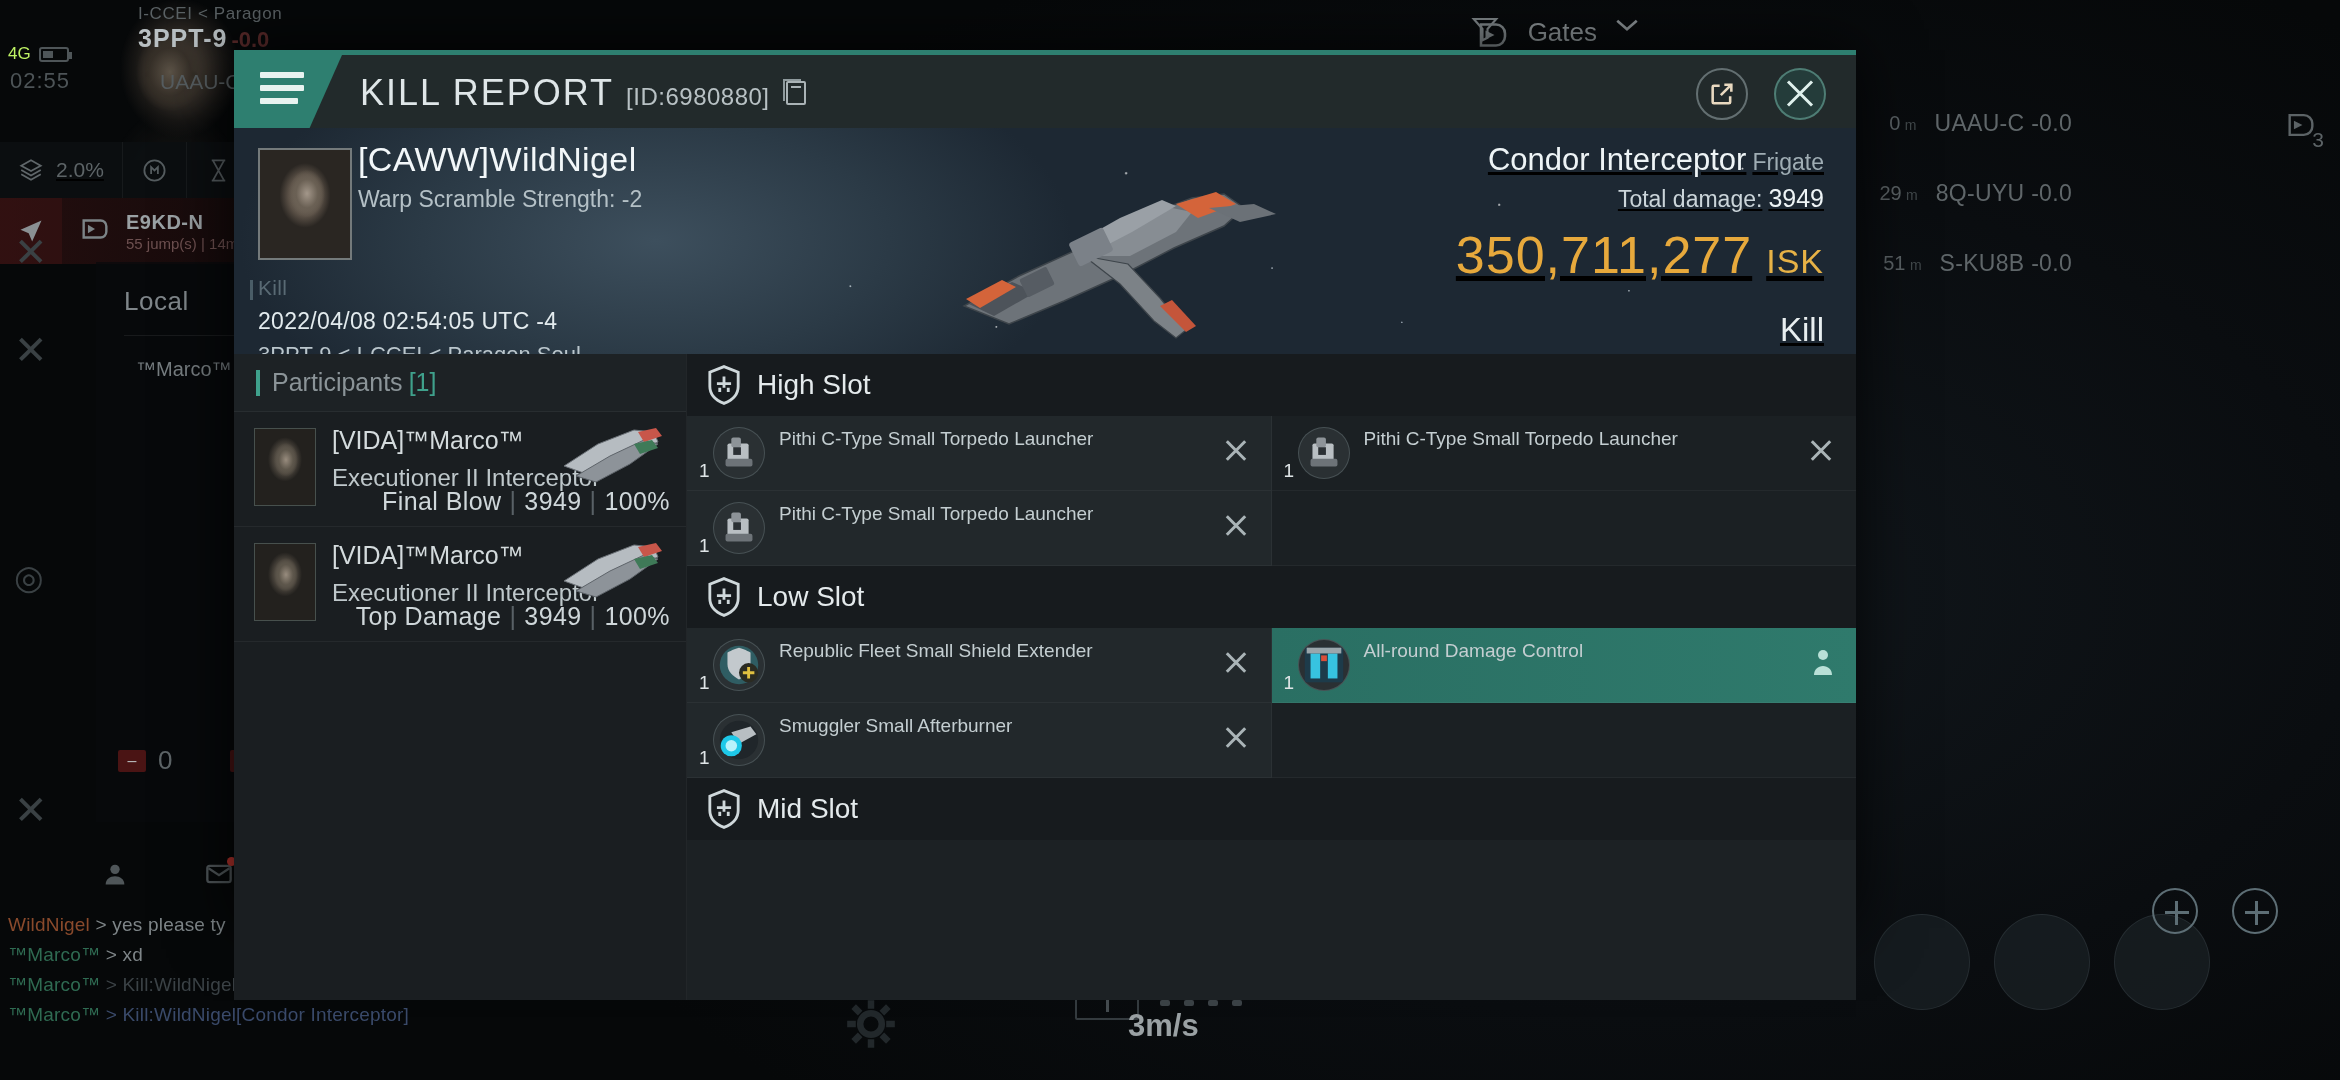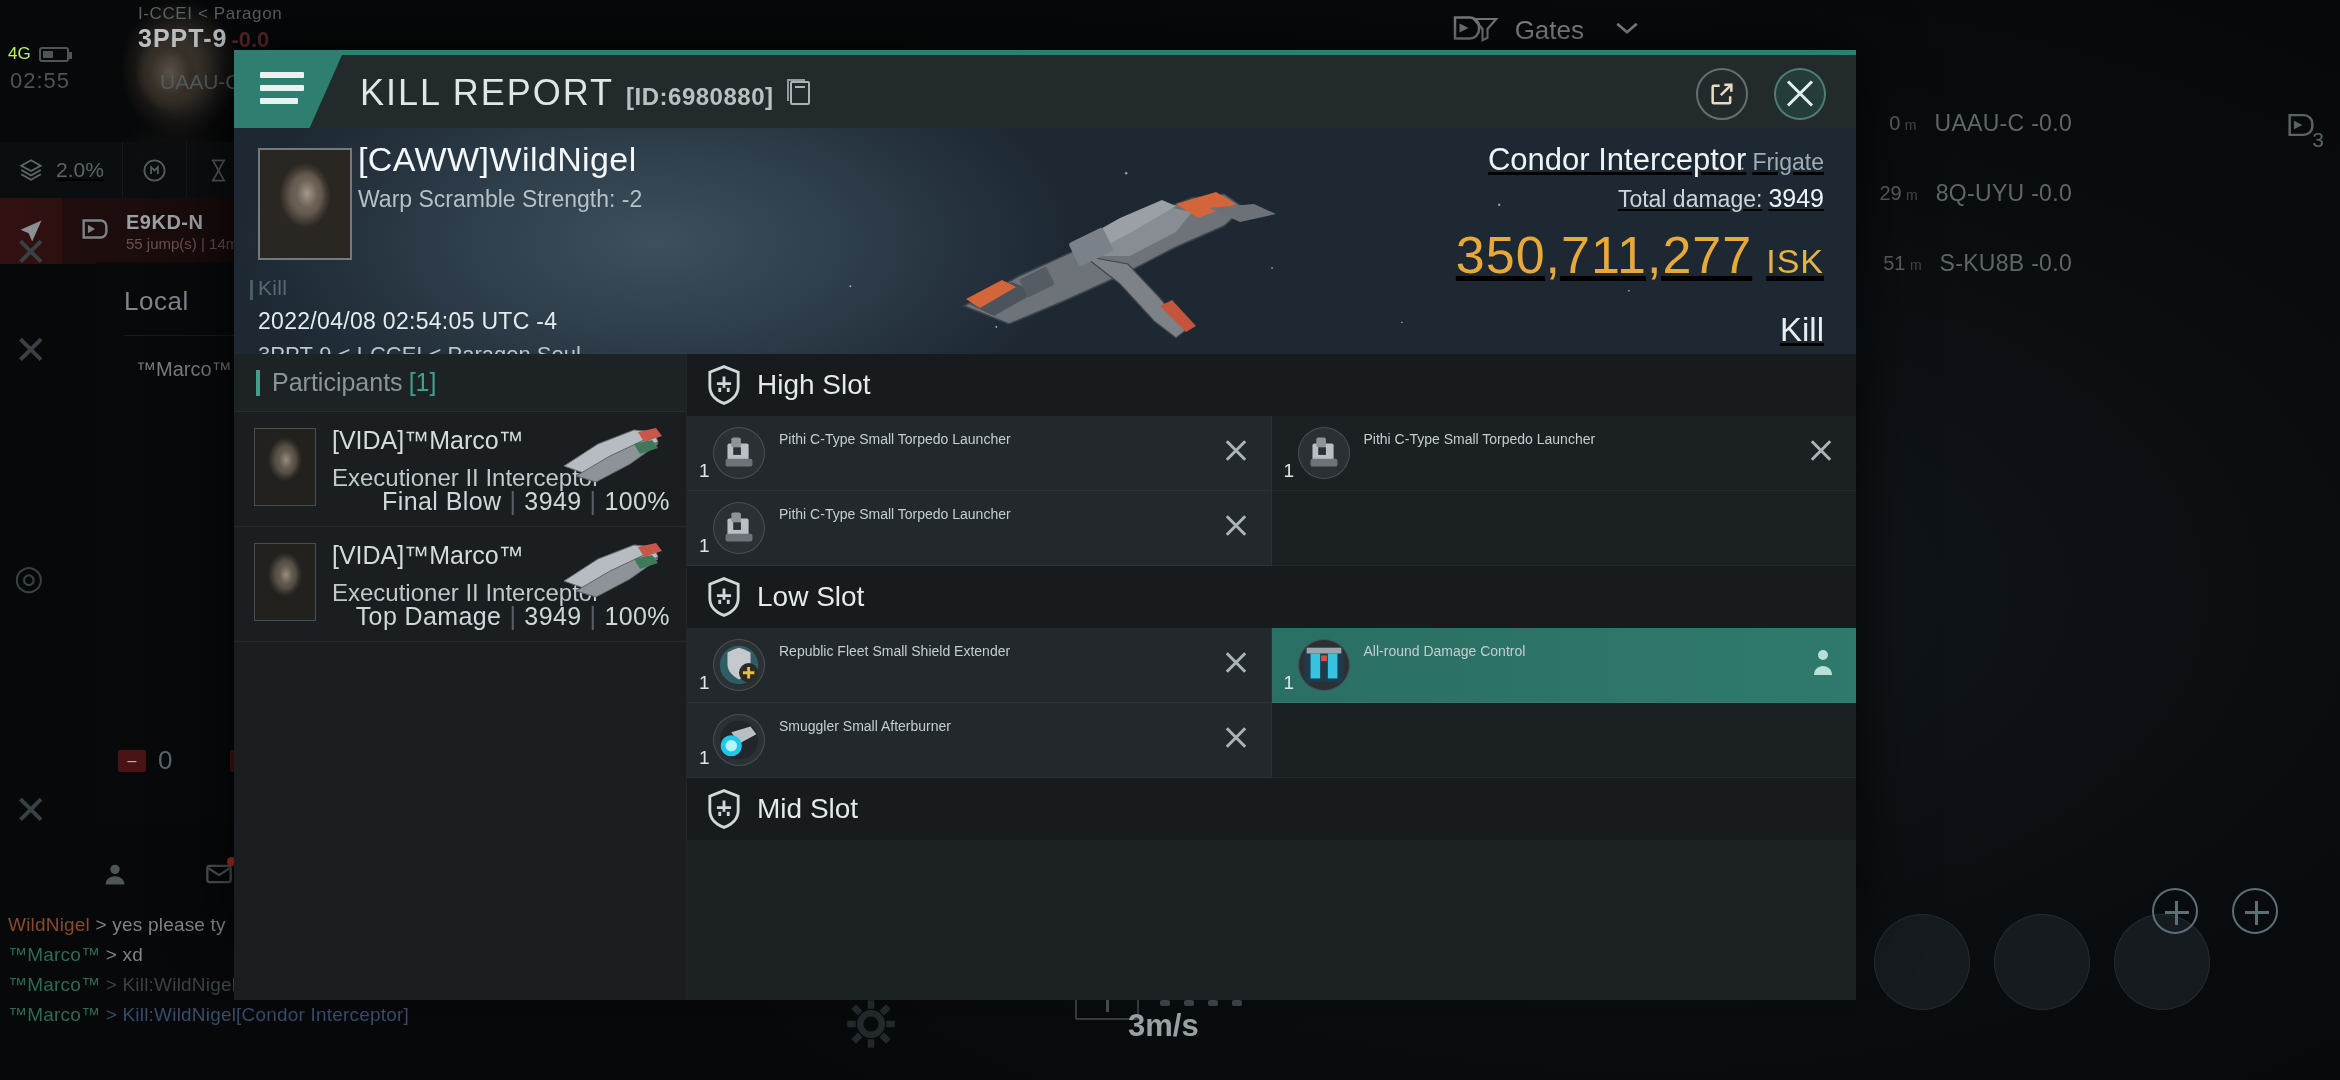--- a/index.html
+++ b/index.html
@@ -96,21 +96,21 @@
   .gear { position:absolute; left:845px; top:998px; }
   .gear svg{ width:52px;height:52px;stroke:#22282b;fill:none;stroke-width:3;}
 
   .slot-mini { position:absolute; left:1075px; top:990px; width:64px;height:30px;
                border:2px solid #343b3f; border-radius:2px;}
   .slot-mini:after{content:"";position:absolute;left:50%;top:6px;margin-left:-1px;width:3px;height:14px;background:#444b4f;}
   .dots { position:absolute; left:1160px; top:1000px; display:flex; gap:14px; align-items:center;}
   .dots i{ display:block; width:10px;height:6px;background:#3b4246;border-radius:2px;}
 
   
-  .gates-head { position:absolute; right:700px; top:10px; display:flex; align-items:center; gap:30px;}
+  .gates-head { position:absolute; right:700px; top:17px; display:flex; align-items:flex-start; gap:17px;}
   .gates-icon svg{width:36px;height:36px;stroke:#7f8689;fill:none;stroke-width:1.7;}
   .gates-label{ color:#8b9295; font-size:26px;}
   .chev-down svg{width:26px;height:16px;stroke:#8b9295;fill:none;stroke-width:2.4;}
   .filter-icon{ position:absolute; right:840px; top:14px;}
   .filter-icon svg{width:30px;height:30px;stroke:#7f8689;fill:none;stroke-width:1.7;}
 
   .gate-item { position:absolute; color:#5a6164; }
   .gate-dist { font-size:20px; text-align:right; width:56px; }
   .gate-unit { font-size:14px; color:#41484b; }
   .gate-name { font-size:23px; color:#5f6669; letter-spacing:.3px;}
@@ -135,21 +135,21 @@
   .hdr-tab {
     position:absolute; left:0; top:0; width:108px; height:73px;
     background:#2e7f70; clip-path: polygon(0 0, 100% 0, 70% 100%, 0 100%);
     display:flex; align-items:center; justify-content:flex-start; padding-left:26px;
   }
   .burger { width:44px; }
   .burger i{ display:block; height:6px; background:#e8f3f0; border-radius:1px; margin-bottom:7px;}
   .burger i:nth-child(1){ width:44px;} .burger i:nth-child(2){ width:44px;} .burger i:nth-child(3){ width:38px;}
   .hdr-title { position:absolute; left:126px; top:17px; display:flex; align-items:baseline; gap:12px;}
   .hdr-title .t { color:#dfe6e8; font-size:36px; letter-spacing:2px; }
-  .hdr-title .id { color:#b8c1c4; font-size:24px; letter-spacing:.5px;font-weight:bold;}
+  .hdr-title .id { color:#b8c1c4; font-size:24px; letter-spacing:.5px;}
   .copy-ico { width:20px;height:24px; border:2px solid #aab3b6; border-radius:2px; position:relative; display:inline-block; margin-left:4px;}
   .copy-ico:before{content:"";position:absolute;left:3px;top:3px;right:3px;height:2px;background:#aab3b6;}
   .copy-ico:after{content:"";position:absolute;left:-5px;top:-4px;width:16px;height:20px;border:2px solid #8f9a9d;border-right:none;border-bottom:none;}
   .hdr-btn { position:absolute; top:13px; width:52px;height:52px;border-radius:50%;
              border:2px solid rgba(180,196,200,.45); display:flex;align-items:center;justify-content:center;}
   .hdr-btn.share { right:108px; }
   .hdr-btn.close { right:30px; background:rgba(46,127,112,.22); border-color:rgba(120,190,175,.5);}
   .close-x { position:relative; width:34px;height:34px;}
   .close-x:before,.close-x:after{content:"";position:absolute;left:0;top:15px;width:34px;height:3px;background:#dff0ec;}
   .close-x:before{transform:rotate(45deg);} .close-x:after{transform:rotate(-45deg);}
@@ -235,21 +235,21 @@
   .slot-grid { display:flex; flex-wrap:wrap; }
   .slot-cell { width:50%; height:75px; position:relative; border-bottom:1px solid rgba(255,255,255,.045); }
   .slot-cell.c-left{ border-right:1px solid rgba(255,255,255,.045); background:#22282b;}
   .slot-cell.c-right{ background:#1b2023;}
   .slot-cell.empty { background:#1b2023; }
   .slot-cell.hl { background: linear-gradient(90deg,#2a6f63,#2f7a6c); }
   .sc-qty { position:absolute; left:12px; bottom:8px; color:#dfe5e7; font-size:19px;}
   .sc-ico { position:absolute; left:26px; top:11px; width:52px;height:52px; border-radius:50%;
             border:1px solid rgba(160,180,185,.25); overflow:hidden; background:#2a3033; }
   .sc-ico svg{width:100%;height:100%;}
-  .sc-name{ position:absolute; left:92px; top:10px; right:78px; color:#c4ced1; font-size:14px; line-height:26px;}
+  .sc-name{ position:absolute; left:92px; top:10px; right:78px; color:#c4ced1; font-size:19px; line-height:26px;}
   .sc-x { position:absolute; right:22px; top:22px; width:26px;height:26px;}
   .sc-x:before,.sc-x:after{content:"";position:absolute;left:0;top:11px;width:26px;height:3px;background:#aab4b7;}
   .sc-x:before{transform:rotate(45deg);} .sc-x:after{transform:rotate(-45deg);}
   .sc-person{ position:absolute; right:20px; top:20px; width:26px;height:28px;}
   .sc-person svg{width:100%;height:100%;fill:#b9e0d7;}
   .part-clip { overflow:hidden; height:588px; }
   .slot-clip { position:absolute; inset:0; overflow:hidden; }
 </style>
 </head>
 <body>

